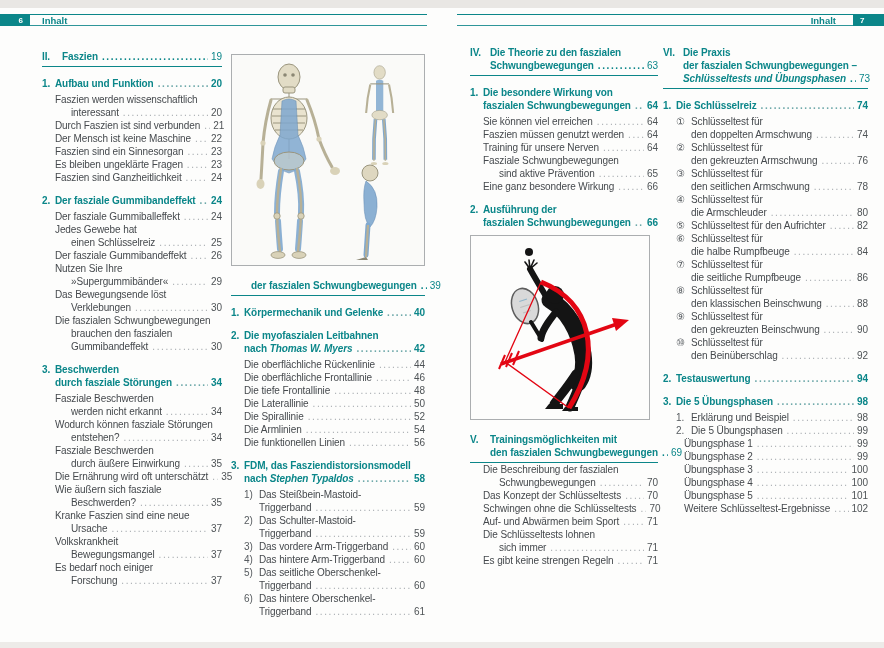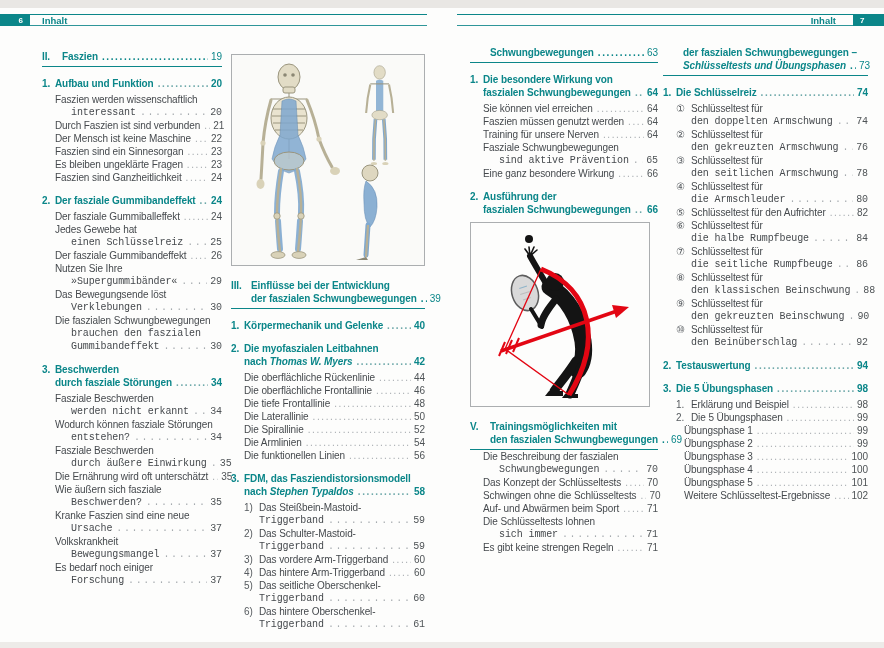--- a/index.html
+++ b/index.html
@@ -57,21 +57,21 @@
   .b-h .mark{display:inline-block;min-width:20px;}
 
   .b-s{color:var(--teal);font-weight:bold;margin-top:10px;margin-bottom:3px;}
   .b-s .dots{color:#6fa9aa;}
   .b-s .pg{color:var(--teal);font-weight:bold;}
   .b-s .cont{padding-left:13px;}
   .b-s .mark{display:inline-block;min-width:13px;}
 
   .b-e{padding-left:13px;}
   .b-e.x1{padding-left:21px;text-align:right;}
-  .b-e .cont{padding-left:16px;font-family:Liberation Mono, monospace;}
+  .b-e .cont{padding-left:16px;}
   .b-e.has-m .cont{padding-left:15px;text-align:center;}
   .b-e .mark{display:inline-block;min-width:15px;color:#565b5f;}
 
   .b-img{margin:6px 0 13px;}
   .figbox{border:1px solid #abaeb0;background:#fafaf8;}
   .figbox svg{display:block;}
   .fig-tennis .figbox{background:#fdfdfc;}
 </style>
 </head>
 <body>
@@ -370,24 +370,20 @@
         <circle cx="26" cy="10" r="8" fill="#ded7c0" stroke="#9a957e"></circle>
         <path d="M22 18 Q34 26 33 44 Q32 58 26 64 Q20 58 20 40 Q19 26 22 18 Z" fill="#7fa8cf" opacity="0.9" stroke="#5c87b2" stroke-width="0.6"></path>
         <path d="M24 62 Q23 78 22 92" stroke="#7fa8cf" stroke-width="5" fill="none" stroke-linecap="round"></path>
         <path d="M24 62 Q23 80 22 94" stroke="#b7b096" stroke-width="2.2" fill="none"></path>
         <path d="M22 94 L12 97 L24 97 Z" fill="#8b8774"></path>
       </g>
     </svg>
   </div>
 </div>
       <div class="b b-h has-m">
-        <div class="tocline">
-          <span class="mark">III.</span>
-          <span class="txt">Einflüsse bei der Entwicklung</span>
-        </div>
         <div class="tocline cont">
           <span class="txt">der faszialen Schwungbewegungen</span>
           <span class="dots">........................................................................................................................</span>
           <span class="pg">39</span>
         </div>
       </div>
       <div class="b b-s has-m">
         <div class="tocline">
           <span class="mark">1.</span>
           <span class="txt">Körpermechanik und Gelenke</span>
@@ -529,20 +525,24 @@
     </div>
 </div>
 
 <div class="page right">
   <div class="hband">
     <div class="hlabel">Inhalt</div>
     <div class="pgbox">7</div>
   </div>
   <div class="col col3">
       <div class="b b-h has-m">
+        <div class="tocline">
+          <span class="mark">IV.</span>
+          <span class="txt">Die Theorie zu den faszialen</span>
+        </div>
         <div class="tocline cont">
           <span class="txt">Schwungbewegungen</span>
           <span class="dots">........................................................................................................................</span>
           <span class="pg">63</span>
         </div>
       </div>
       <div class="b b-s has-m">
         <div class="tocline">
           <span class="mark">1.</span>
           <span class="txt">Die besondere Wirkung von</span>
@@ -703,20 +703,24 @@
       <div class="b b-e">
         <div class="tocline">
           <span class="txt">Es gibt keine strengen Regeln</span>
           <span class="dots">........................................................................................................................</span>
           <span class="pg">71</span>
         </div>
       </div>
     </div>
   <div class="col col4">
       <div class="b b-h has-m">
+        <div class="tocline">
+          <span class="mark">VI.</span>
+          <span class="txt">Die Praxis</span>
+        </div>
         <div class="tocline cont">
           <span class="txt">der faszialen Schwungbewegungen –</span>
         </div>
         <div class="tocline cont">
           <span class="txt"><i>Schlüsseltests und Übungsphasen</i></span>
           <span class="dots">........................................................................................................................</span>
           <span class="pg">73</span>
         </div>
       </div>
       <div class="b b-s has-m">

